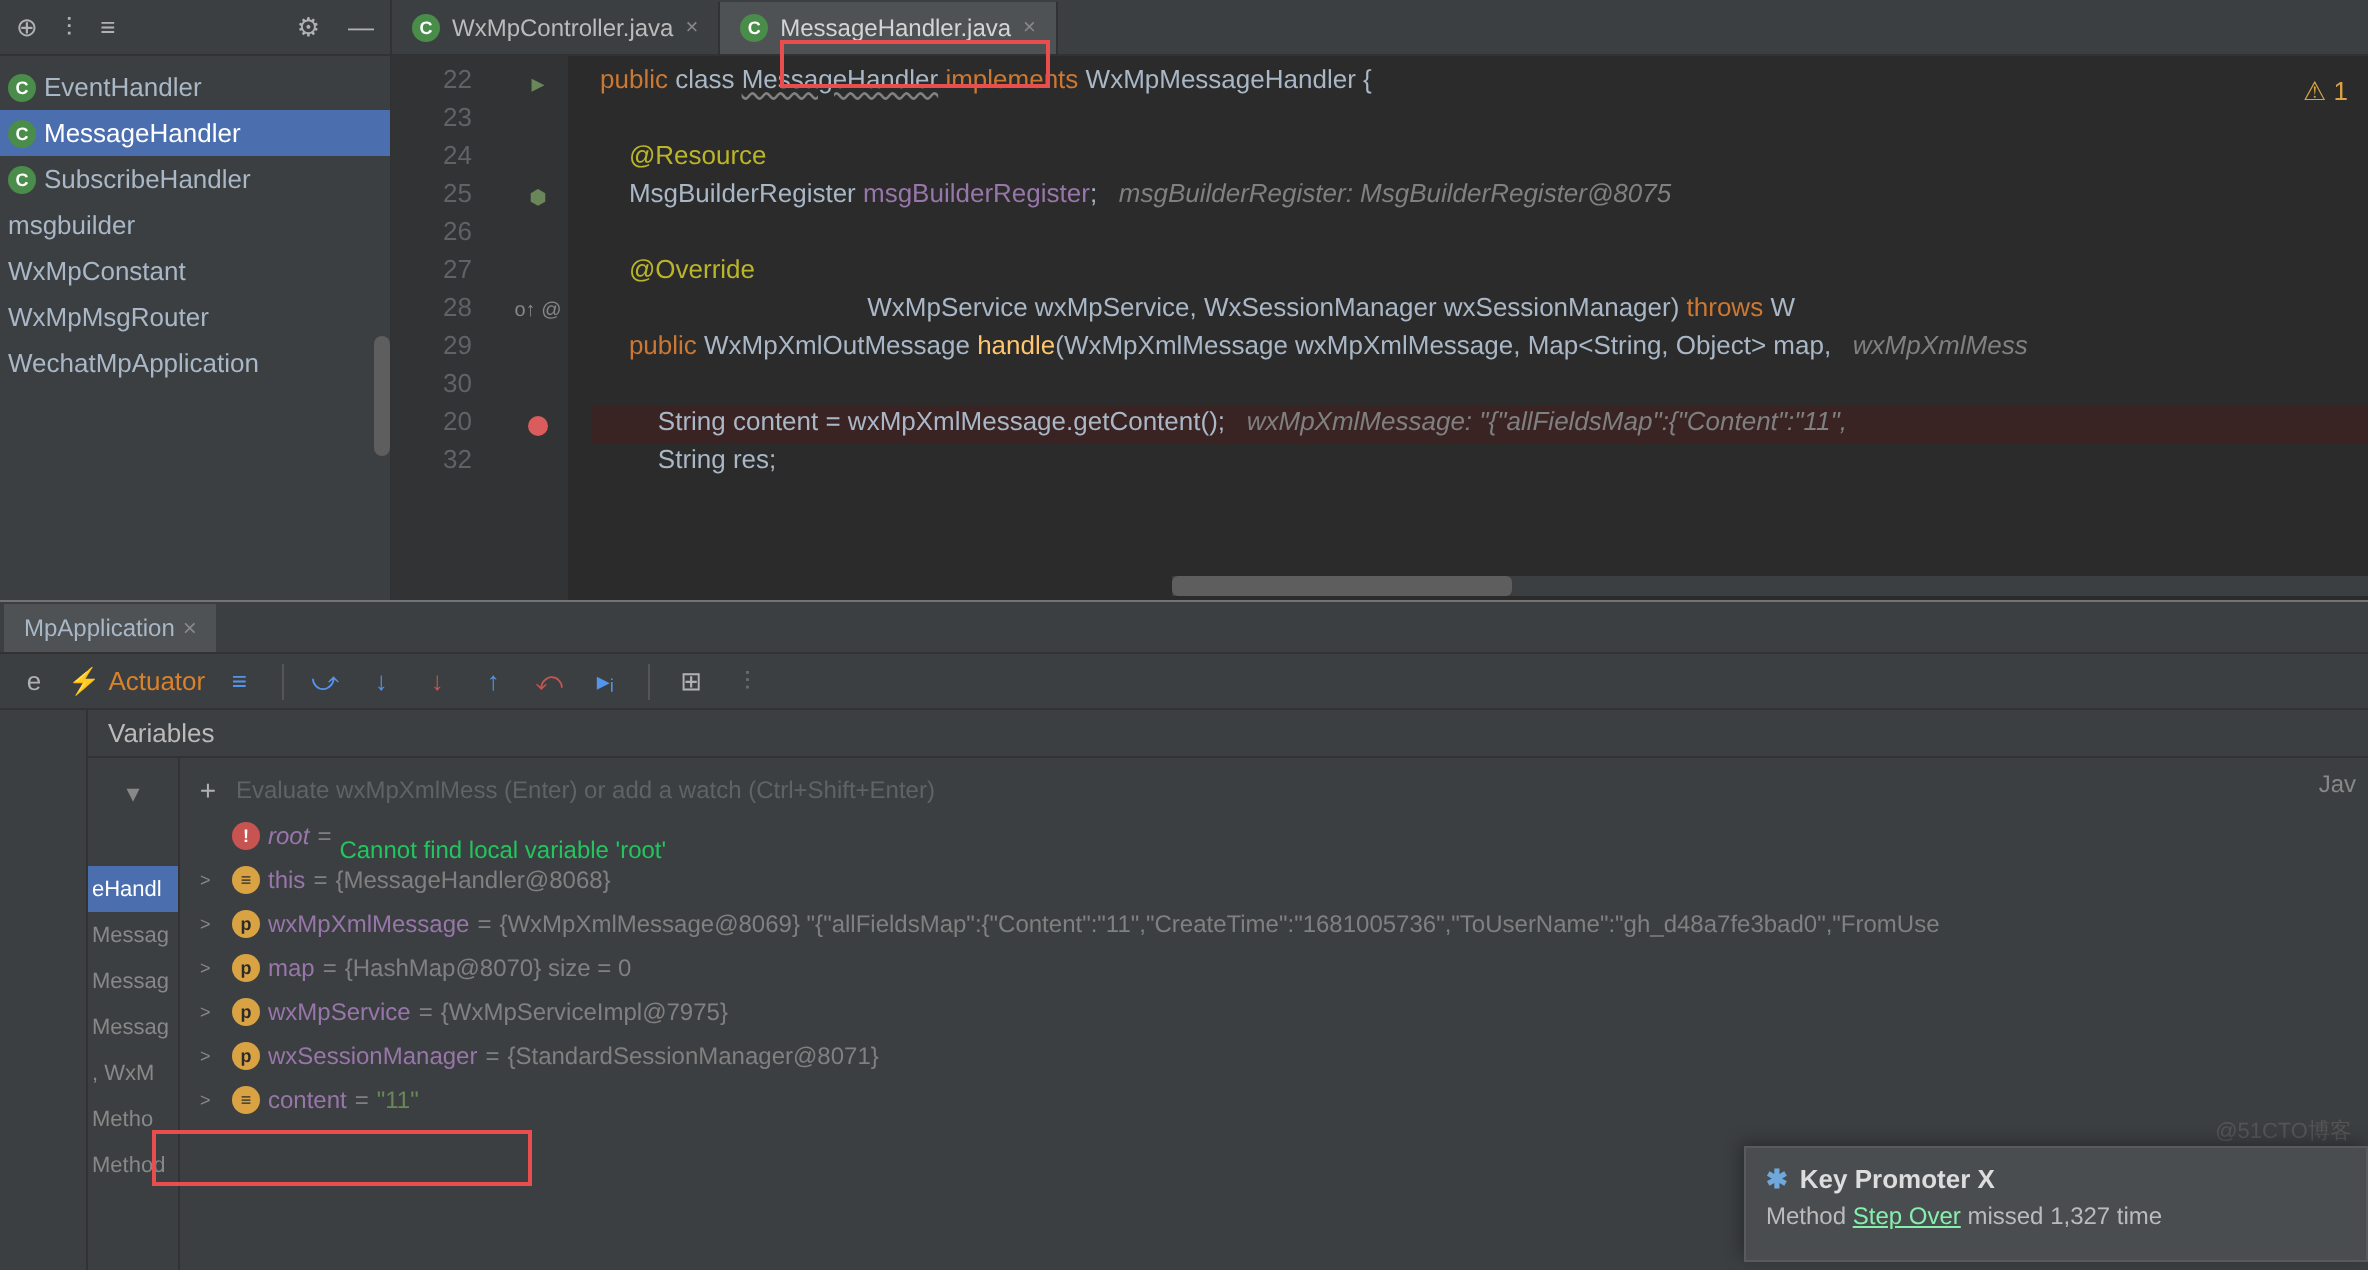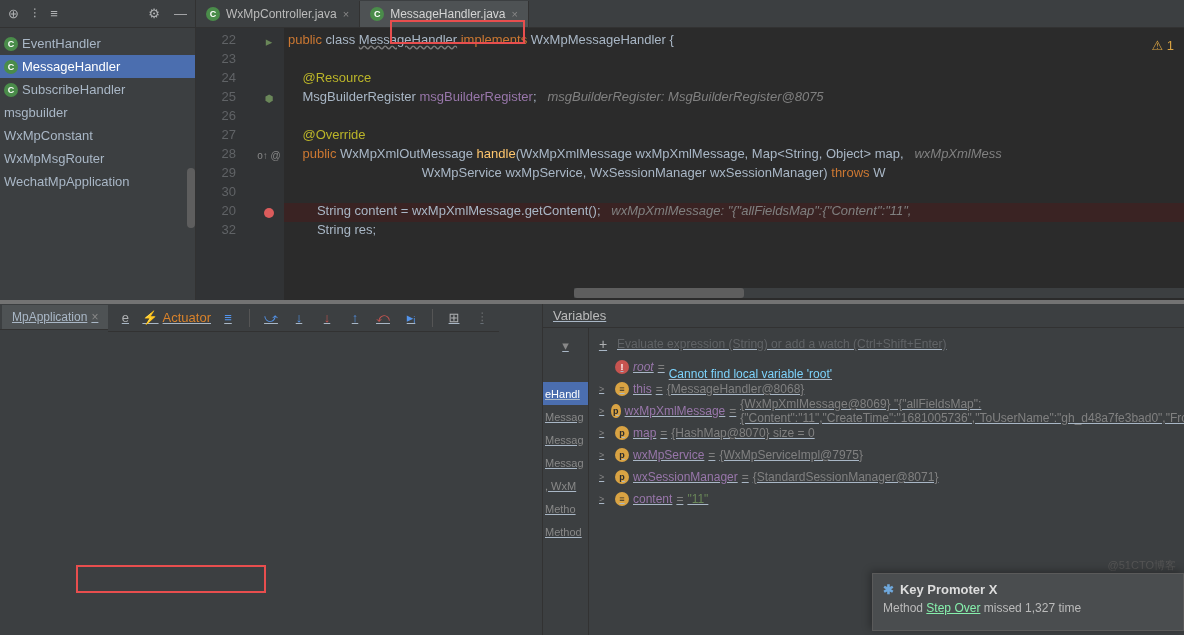--- a/index.html
+++ b/index.html
@@ -19,33 +19,33 @@
 .tab { height:26px; display:flex; align-items:center; padding:0 10px; gap:6px; color:#bbb; font-size:12px; border-right:1px solid #323232; cursor:pointer; }
 .tab.active { background:#4e5254; color:#d4d4d4; }
 .tab .close { color:#888; font-size:11px; }
 .redbox-tab { position:absolute; left:390px; top:20px; width:135px; height:24px; border:2px solid #e84e4e; pointer-events:none; z-index:5; }
 .code-area { flex:1; display:flex; overflow:hidden; font-family:'Consolas','Monaco',monospace; font-size:13px; }
 .gutter { width:58px; background:#313335; text-align:right; color:#606366; padding-top:4px; }
 .gutter-line { height:19px; padding-right:18px; position:relative; }
 .gutter-icons { width:30px; background:#313335; padding-top:4px; }
 .gutter-icon-line { height:19px; display:flex; align-items:center; justify-content:center; }
 .bp { width:10px; height:10px; border-radius:50%; background:#db5c5c; }
-.code-body { flex:1; padding-top:4px; overflow:hidden; position:relative; }
+.code-body { flex:1; padding-top:4px; overflow:hidden; position:relative;margin-left:12px; }
 .code-line { height:19px; white-space:pre; padding-left:4px; }
 .code-line.bp-line { background:#3a2323; }
 .kw { color:#cc7832; }
 .anno { color:#bbb529; }
 .cls { color:#a9b7c6; }
 .method { color:#ffc66d; }
 .cmt { color:#808080; font-style:italic; }
 .field { color:#9876aa; }
 .warn-icon { position:absolute; right:10px; top:10px; color:#d9a343; }
 .code-scroll { position:absolute; bottom:2px; left:290px; right:0; height:10px; background:#3c3f41; }
 .code-scroll-thumb { height:100%; width:170px; background:#5e5e5e; border-radius:3px; }
-.debug-panel { height:335px; background:#3c3f41; display:flex; flex-direction:row; border-top:4px solid #737373;text-decoration:underline; }
+.debug-panel { height:335px; background:#3c3f41; display:flex; flex-direction:column; border-top:1px solid #737373; }
 .debug-tabs { height:26px; display:flex; align-items:center; padding-left:2px; border-bottom:1px solid #323232; }
 .debug-tab { height:24px; padding:0 10px; display:flex; align-items:center; gap:4px; font-size:12px; }
 .debug-tab.active { background:#4e5254; }
 .debug-toolbar { height:28px; display:flex; align-items:center; padding:0 6px; gap:6px; border-bottom:1px solid #323232; }
 .tb-sep { width:1px; height:18px; background:#555; margin:0 4px; }
 .tb-icon { width:22px; height:22px; display:flex; align-items:center; justify-content:center; color:#afb1b3; cursor:pointer; }
 .actuator { color:#d9822b; display:flex; align-items:center; gap:4px; }
 .debug-body { flex:1; display:flex; }
 .debug-left { width:44px; background:#3c3f41; border-right:1px solid #323232; }
 .debug-main { flex:1; display:flex; flex-direction:column; }
@@ -61,21 +61,21 @@
 .var-row { height:22px; display:flex; align-items:center; padding-left:10px; font-family:'Consolas','Segoe UI',monospace; font-size:12px; gap:4px; }
 .chev { width:12px; color:#888; font-size:9px; }
 .var-icon { width:14px; height:14px; border-radius:50%; display:flex; align-items:center; justify-content:center; font-size:9px; font-weight:bold; }
 .vi-err { background:#c75450; color:#fff; }
 .vi-f { background:#d9a343; color:#2b2b2b; }
 .vi-p { background:#d9a343; color:#2b2b2b; }
 .var-name { color:#9876aa; }
 .var-name.il { font-style:italic; }
 .var-eq { color:#808080; }
 .var-val { color:#808080; }
-.var-err { color:#7dd3fc;margin-top:14px; }
+.var-err { color:#22c55e;margin-top:14px; }
 .var-str { color:#6a8759; }
 .redbox-var { position:absolute; left:76px; top:565px; width:190px; height:28px; border:2px solid #e84e4e; pointer-events:none; z-index:5; }
 .popup { position:absolute; right:0; bottom:4px; width:312px; height:58px; background:#4a4d4f; border:1px solid #5a5a5a; padding:8px 10px; box-shadow:-2px -2px 8px rgba(0,0,0,.3); }
 .popup-title { display:flex; align-items:center; gap:6px; color:#ddd; font-weight:bold; font-size:13px; }
 .popup-title .picon { color:#6fa8dc; }
 .popup-body { font-size:12px; color:#bbb; margin-top:4px; }
 .popup-body u { color:#86efac; }
 .watermark { position:absolute; right:8px; bottom:62px; color:#555; font-size:11px; }
 </style>
 </head>
@@ -170,22 +170,22 @@
           </div>
         <div class="gutter-icon-line"></div>
       </div>
       <div class="code-body">
         <div class="code-line"><span class="kw">public</span><span> class </span><span class="cls" style="text-decoration:underline wavy #808080">MessageHandler</span><span class="kw"> implements </span><span>WxMpMessageHandler </span><span>{</span></div>
         <div class="code-line"></div>
         <div class="code-line">    <span class="anno">@Resource</span></div>
         <div class="code-line">    <span>MsgBuilderRegister </span><span class="field">msgBuilderRegister</span><span>;</span><span class="cmt">   msgBuilderRegister: MsgBuilderRegister@8075</span></div>
         <div class="code-line"></div>
         <div class="code-line">    <span class="anno">@Override</span></div>
+        <div class="code-line">                                     <span>WxMpService wxMpService, WxSessionManager wxSessionManager) </span><span class="kw">throws </span><span>W</span></div>
         <div class="code-line">    <span class="kw">public </span><span>WxMpXmlOutMessage </span><span class="method">handle</span><span>(WxMpXmlMessage wxMpXmlMessage, Map&lt;String, Object&gt; map,   </span><span class="cmt">wxMpXmlMess</span></div>
-        <div class="code-line">                                     <span>WxMpService wxMpService, WxSessionManager wxSessionManager) </span><span class="kw">throws </span><span>W</span></div>
         <div class="code-line"></div>
         <div class="code-line bp-line">        <span>String content = wxMpXmlMessage.getContent();</span><span class="cmt">   wxMpXmlMessage: "{"allFieldsMap":{"Content":"11",</span></div>
         <div class="code-line">        <span>String res;</span></div>
         <span class="warn-icon">⚠ 1</span>
         <div class="code-scroll">
             <div class="code-scroll-thumb"></div>
           </div>
       </div>
     </div>
   </div>
@@ -232,21 +232,21 @@
           <div class="frame-item">Messag</div>
           <div class="frame-item">Messag</div>
           <div class="frame-item">Messag</div>
           <div class="frame-item">, WxM</div>
           <div class="frame-item">Metho</div>
           <div class="frame-item">Method</div>
         </div>
         <div class="vars-content">
           <div class="eval-line">
             <span class="plus">+</span>
-            <span>Evaluate expression (String) or add a watch (Ctrl+Shift+Enter)</span>
+            <span>Evaluate wxMpXmlMess (Enter) or add a watch (Ctrl+Shift+Enter)</span>
             <span class="eval-right">Jav</span>
           </div>
           <div class="var-row">
               <span class="chev"></span>
               <span class="var-icon vi-err">!</span>
               <span class="var-name il">root</span>
               <span class="var-eq"> = </span>
               <span class="var-err">Cannot find local variable 'root'</span>
             </div>
           <div class="var-row">

